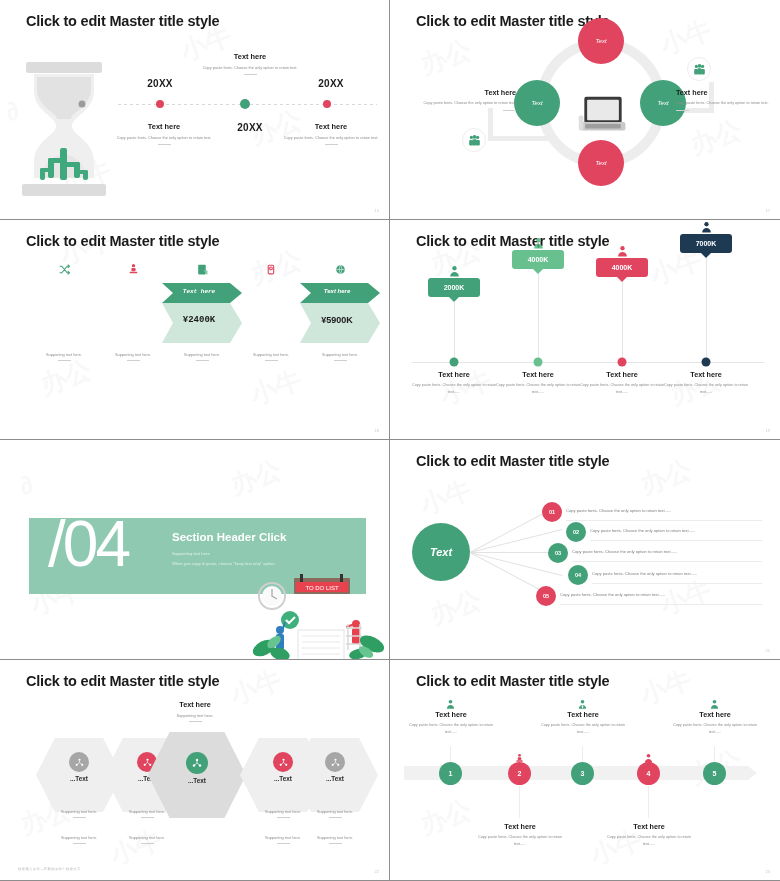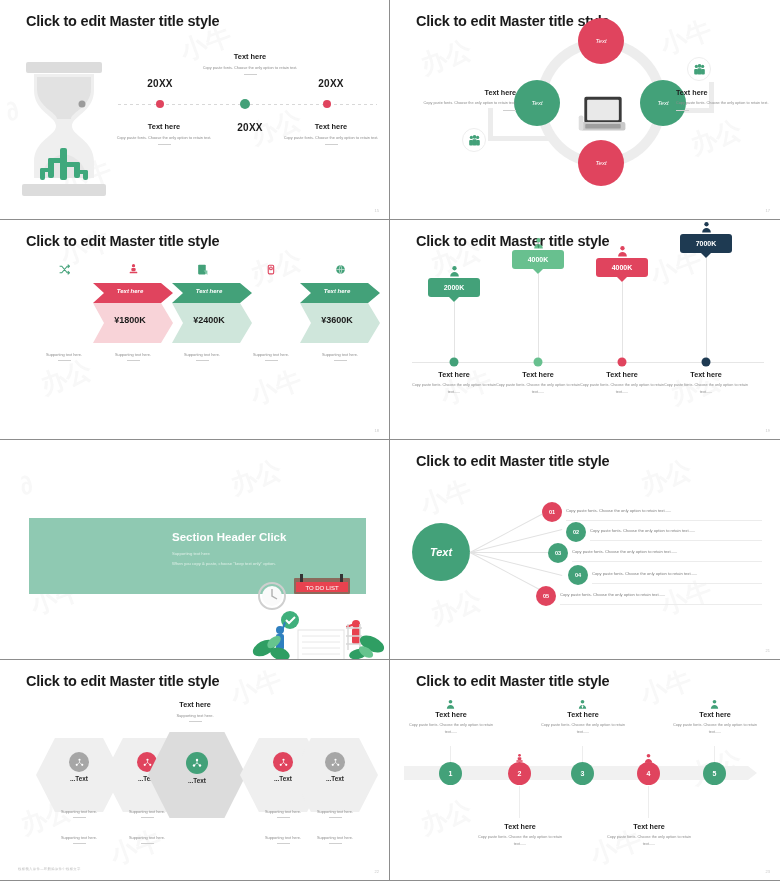--- a/index.html
+++ b/index.html
@@ -229,43 +229,33 @@
       <svg viewBox="0 0 24 24" width="13" height="13" fill="none" stroke="#43a179" stroke-width="2">
         <path d="M3 6h4l10 12h4M3 18h4l10-12h4"></path>
           <path d="M18 3l3 3-3 3M18 15l3 3-3 3" stroke-linejoin="round"></path>
         </svg>
     </div>
     <div class="s3sup" style="left:24px;">
       <span>Supporting text here.</span>
       <div class="udl"></div>
     </div>
 
-    <div class="chv" style="left:93px;">
-      <svg class="top" viewBox="0 0 80 20" preserveAspectRatio="none" width="80" height="20">
-        <polygon points="0,0 68,0 80,10 68,20 0,20 11,10" fill="#e0445e"></polygon>
-        </svg>
-      <svg class="bot" viewBox="0 0 80 40" preserveAspectRatio="none" width="80" height="40">
-        <polygon points="0,0 68,0 80,20 68,40 0,40 11,20" fill="#f8d3d8"></polygon>
-        </svg>
-      <div class="chvlbl">Text here</div>
-      <div class="chvval">¥1800K</div>
-    </div>
     <div class="s3ico" style="left:93px;top:42px;">
       <svg viewBox="0 0 24 24" width="13" height="13" fill="#e0445e">
         <circle cx="12" cy="5" r="3"></circle>
           <rect x="8" y="9" width="8" height="6" rx="2"></rect>
           <rect x="5" y="16" width="14" height="3" rx="1"></rect>
         </svg>
     </div>
     <div class="s3sup" style="left:93px;">
       <span>Supporting text here.</span>
       <div class="udl"></div>
     </div>
 
-    <div class="chv" style="left:172px;">
+    <div class="chv" style="left:162px;font-family:Liberation Mono, monospace;">
       <svg class="top" viewBox="0 0 80 20" preserveAspectRatio="none" width="80" height="20">
         <polygon points="0,0 68,0 80,10 68,20 0,20 11,10" fill="#43a179"></polygon>
         </svg>
       <svg class="bot" viewBox="0 0 80 40" preserveAspectRatio="none" width="80" height="40">
         <polygon points="0,0 68,0 80,20 68,40 0,40 11,20" fill="#cfe6db"></polygon>
         </svg>
       <div class="chvlbl">Text here</div>
       <div class="chvval">¥2400K</div>
     </div>
     <div class="s3ico" style="left:162px;top:42px;">
@@ -291,21 +281,21 @@
     </div>
 
     <div class="chv" style="left:300px;width:66px;">
       <svg class="top" viewBox="0 0 80 20" preserveAspectRatio="none" width="80" height="20">
         <polygon points="0,0 68,0 80,10 68,20 0,20 11,10" fill="#43a179"></polygon>
         </svg>
       <svg class="bot" viewBox="0 0 80 40" preserveAspectRatio="none" width="80" height="40">
         <polygon points="0,0 68,0 80,20 68,40 0,40 11,20" fill="#cfe6db"></polygon>
         </svg>
       <div class="chvlbl">Text here</div>
-      <div class="chvval">¥3600K</div>
+      <div class="chvval">¥5900K</div>
     </div>
     <div class="s3ico" style="left:300px;top:42px;">
       <svg viewBox="0 0 24 24" width="13" height="13" fill="#43a179">
           <circle cx="12" cy="12" r="8"></circle>
         <path d="M4 12h16M12 4c3 4 3 12 0 16M12 4c-3 4-3 12 0 16" stroke="#cfe6db" stroke-width="1.3" fill="none"></path>
         </svg>
     </div>
     <div class="s3sup" style="left:300px;">
       <span>Supporting text here.</span>
       <div class="udl"></div>
@@ -398,20 +388,22 @@
     <div class="pg">19</div>
   </div>
 
   <div class="slide">
     <div class="wm">
       <span style="left:20px;top:30px;">∂</span>
         <span style="left:230px;top:20px;">办公</span>
       <span style="left:30px;top:140px;">小牛</span>
     </div>
     <div style="position:absolute;left:29px;top:78px;width:337px;height:76px;background:#8fc9b2;"></div>
+    <div style="position:absolute;left:48px;top:72px;font-size:64px;color:#fff;font-weight:300;letter-spacing:-3px;line-height:1;">
+      <span>/04</span></div>
     <div style="position:absolute;left:172px;top:91px;font-size:11.5px;font-weight:bold;color:#fff;">
       <span>Section Header Click</span></div>
     <div style="position:absolute;left:172px;top:111px;font-size:4.2px;color:#dff0e8;">
       <span>Supporting text here</span></div>
     <div style="position:absolute;left:172px;top:121px;font-size:4.2px;color:#dff0e8;">
       <span>When you copy &amp; paste, choose "keep text only" option.</span></div>
 
     <div style="position:absolute;left:250px;top:128px;">
       <svg viewBox="0 0 140 92" width="140" height="92">
         <circle cx="22" cy="28" r="13" fill="none" stroke="#cfcfcf" stroke-width="2"></circle>

